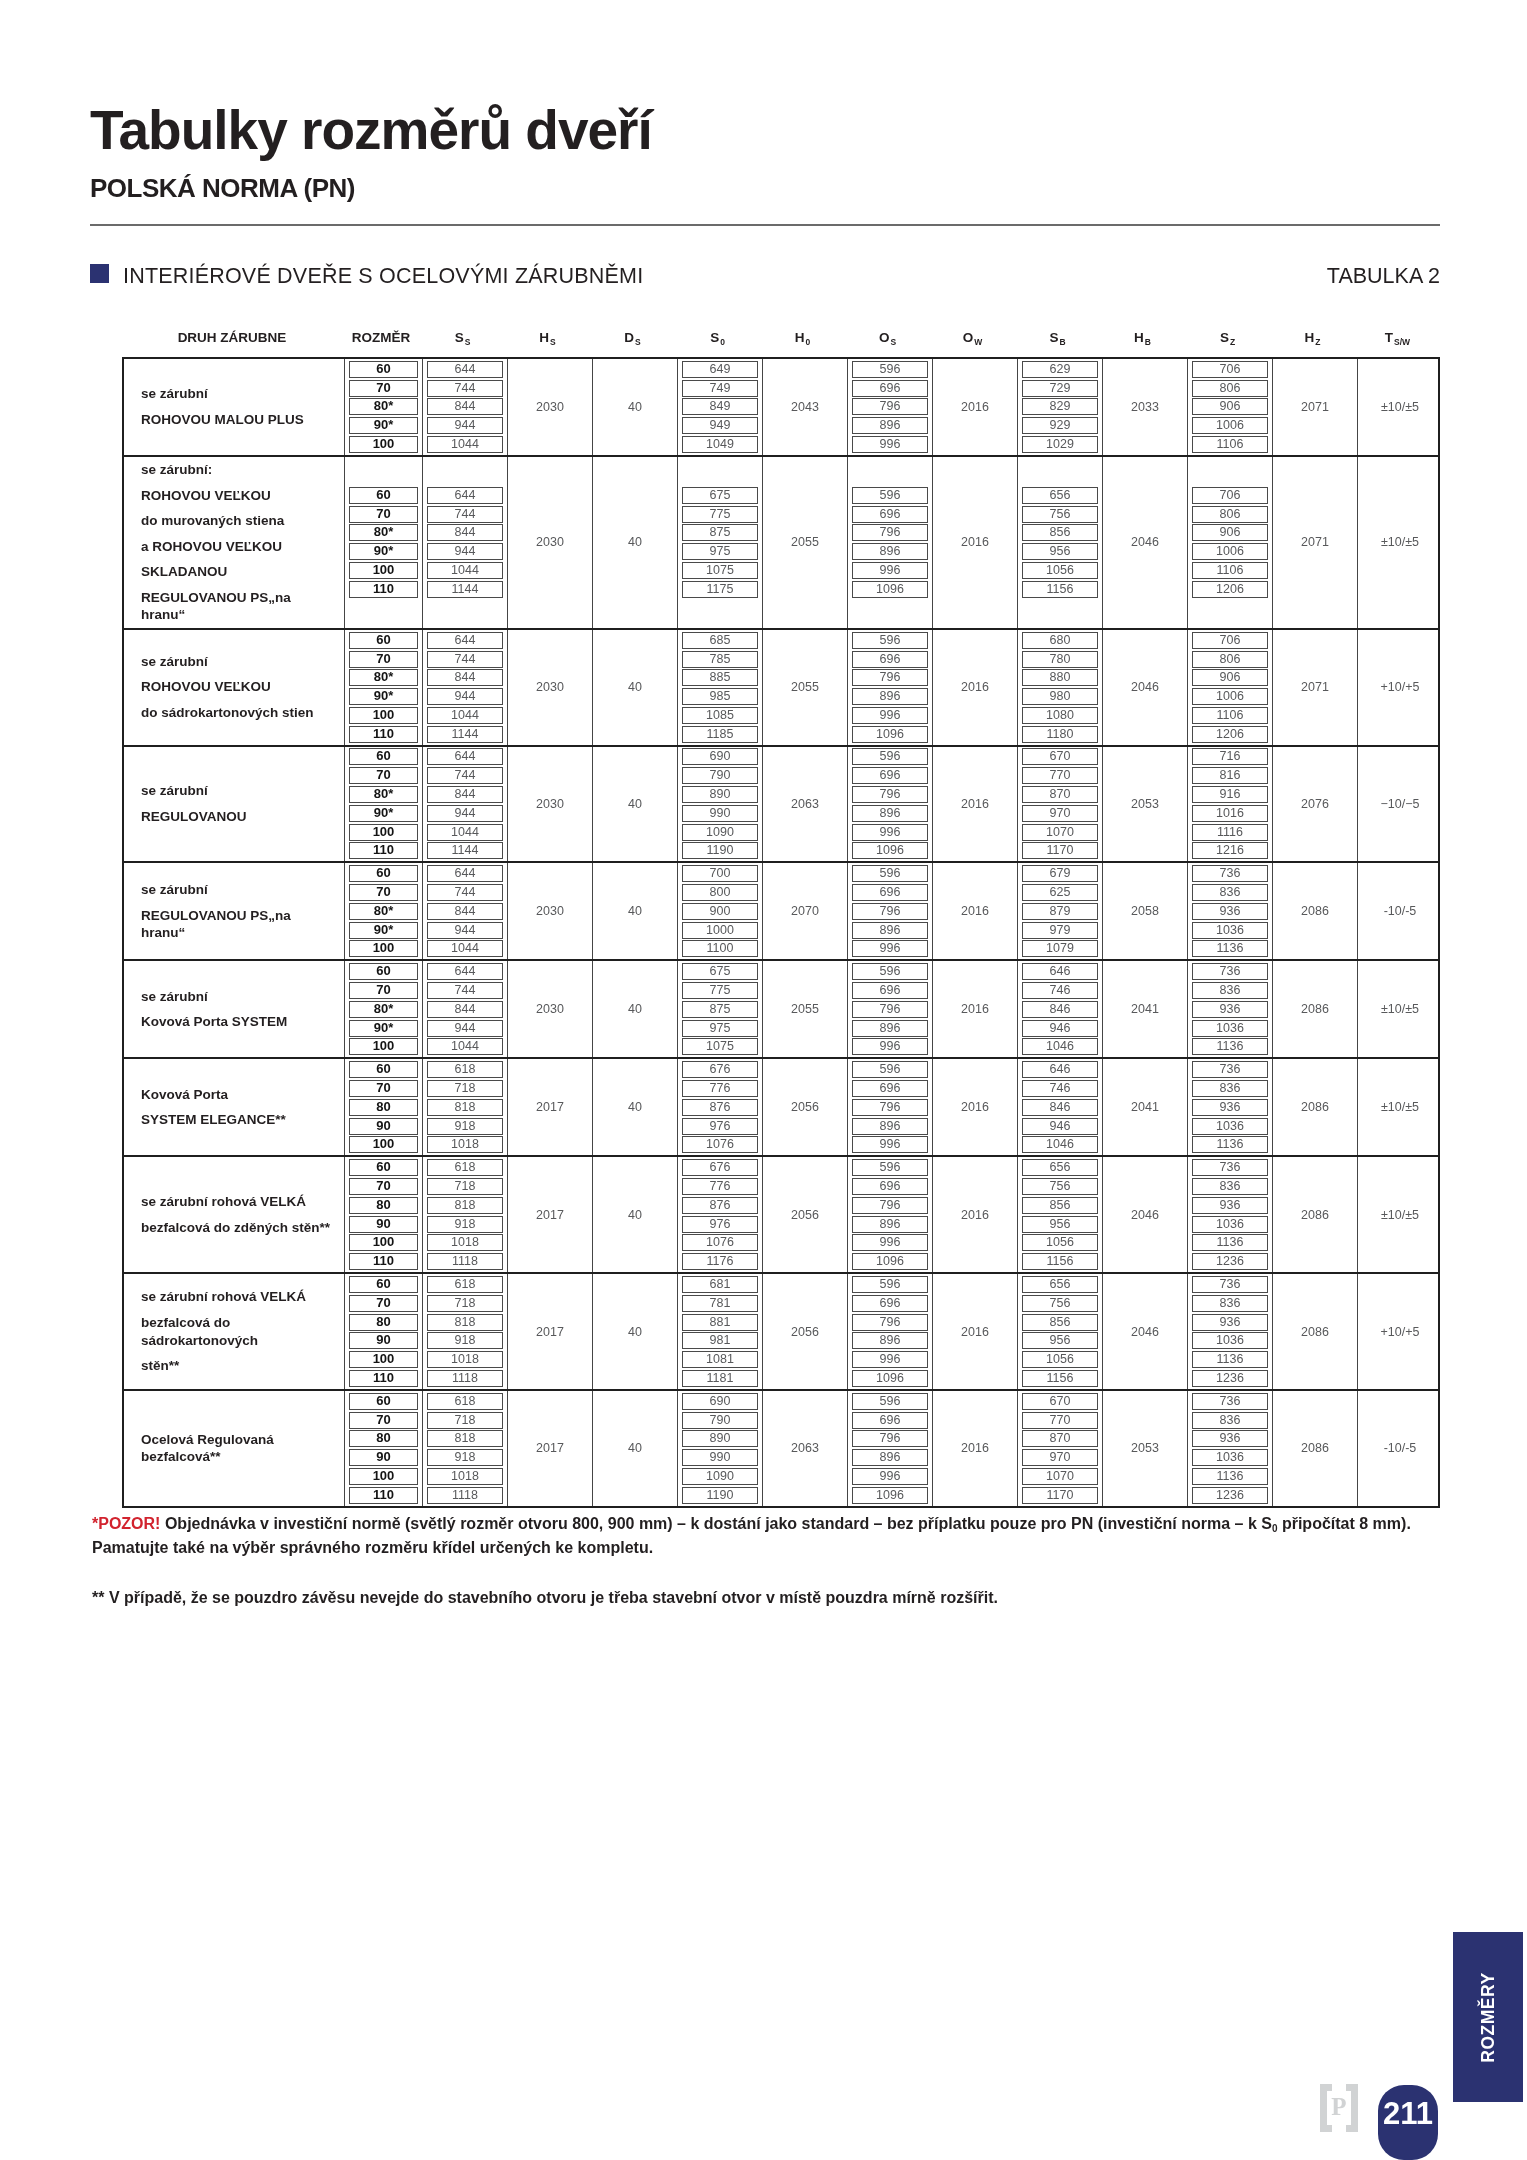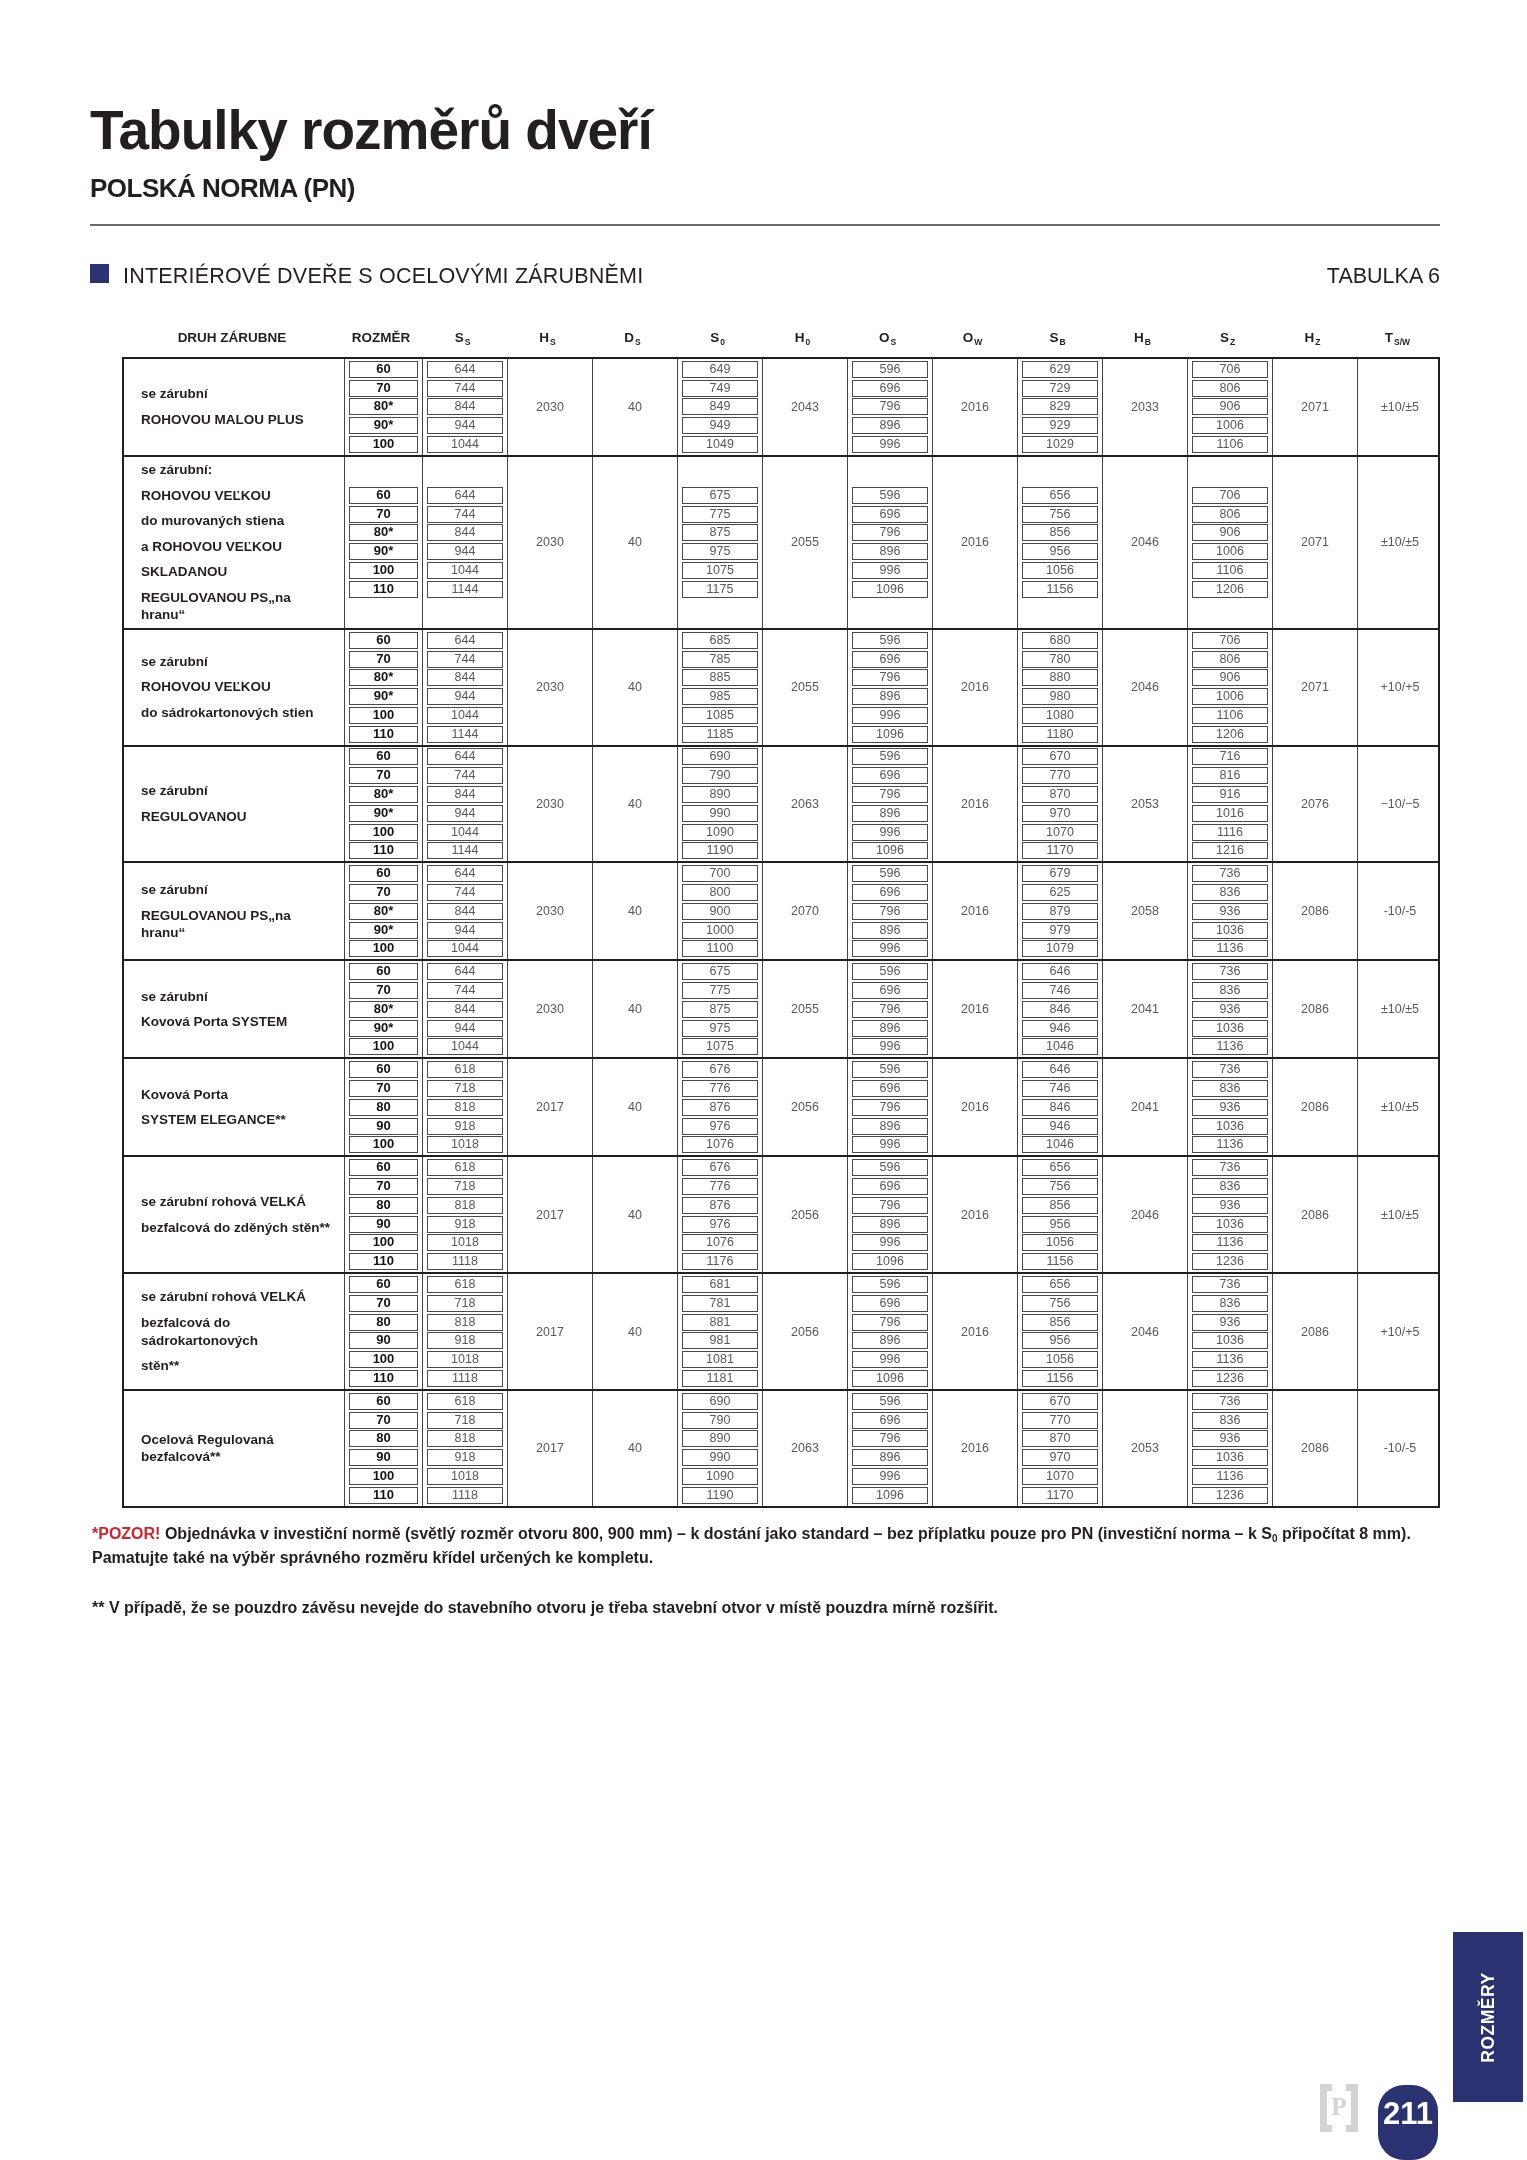--- a/index.html
+++ b/index.html
@@ -23,21 +23,21 @@
   .cell{border-left:1px solid #454545;min-width:0;}
   .t-group .cell:first-child{border-left:none;}
   .label-cell{display:flex;flex-direction:column;justify-content:center;
               padding:4px 6px 4px 17px;font-weight:bold;font-size:13.5px;line-height:1.3;box-sizing:border-box;gap:8px;}
   .stack{display:flex;flex-direction:column;justify-content:center;padding:1px 0;}
   .slot{height:18.8px;display:flex;align-items:center;}
   .box{flex:1;margin:0 4px;border:1px solid #4a4a4a;height:15px;line-height:14px;
        text-align:center;font-size:12.5px;color:#58595b;background:#fff;}
   .box.bold{font-weight:bold;color:#141414;font-size:13px;}
   .merged{display:flex;align-items:center;justify-content:center;font-size:12.5px;color:#58595b;}
-  .footnotes{margin-top:14px;margin-left:2px;font-weight:bold;font-size:16px;line-height:1.5;width:1348px;}
+  .footnotes{margin-top:4px;margin-left:2px;font-weight:bold;font-size:16px;line-height:1.5;width:1348px;}
   .footnotes p{margin:0;}
   .footnotes p.gap{margin-top:26px;}
   .red{color:#d2232e;}
   .ftsub{font-size:10px;position:relative;top:3px;}
   
   .rozmery-tab{position:absolute;top:1932px;right:4px;width:70px;height:170px;background:#2b3271;
                display:flex;align-items:center;justify-content:center;}
   .rozmery-tab span{transform:rotate(-90deg);white-space:nowrap;color:#fff;font-weight:bold;
                     font-size:17.5px;letter-spacing:0.5px;}
   .page-num{position:absolute;left:1378px;top:2085px;width:60px;height:75px;background:#2b3271;
@@ -55,21 +55,21 @@
 <body>
 
 <div class="page">
   <div class="content">
     <h1 class="title">Tabulky rozměrů dveří</h1>
     <div class="subtitle">POLSKÁ NORMA (PN)</div>
     <hr class="rule">
     <div class="section-row">
       <span class="sq"></span>
       <span class="section-title">INTERIÉROVÉ DVEŘE S OCELOVÝMI ZÁRUBNĚMI</span>
-      <span class="tabulka">TABULKA 6</span>
+      <span class="tabulka">TABULKA 2</span>
     </div>
 
     <div class="tablewrap">
       <div class="t-header">
           <div class="h-cell">
             <span>DRUH ZÁRUBNE</span>
           </div>
           <div class="h-cell">
             <span>ROZMĚR</span>
           </div>

